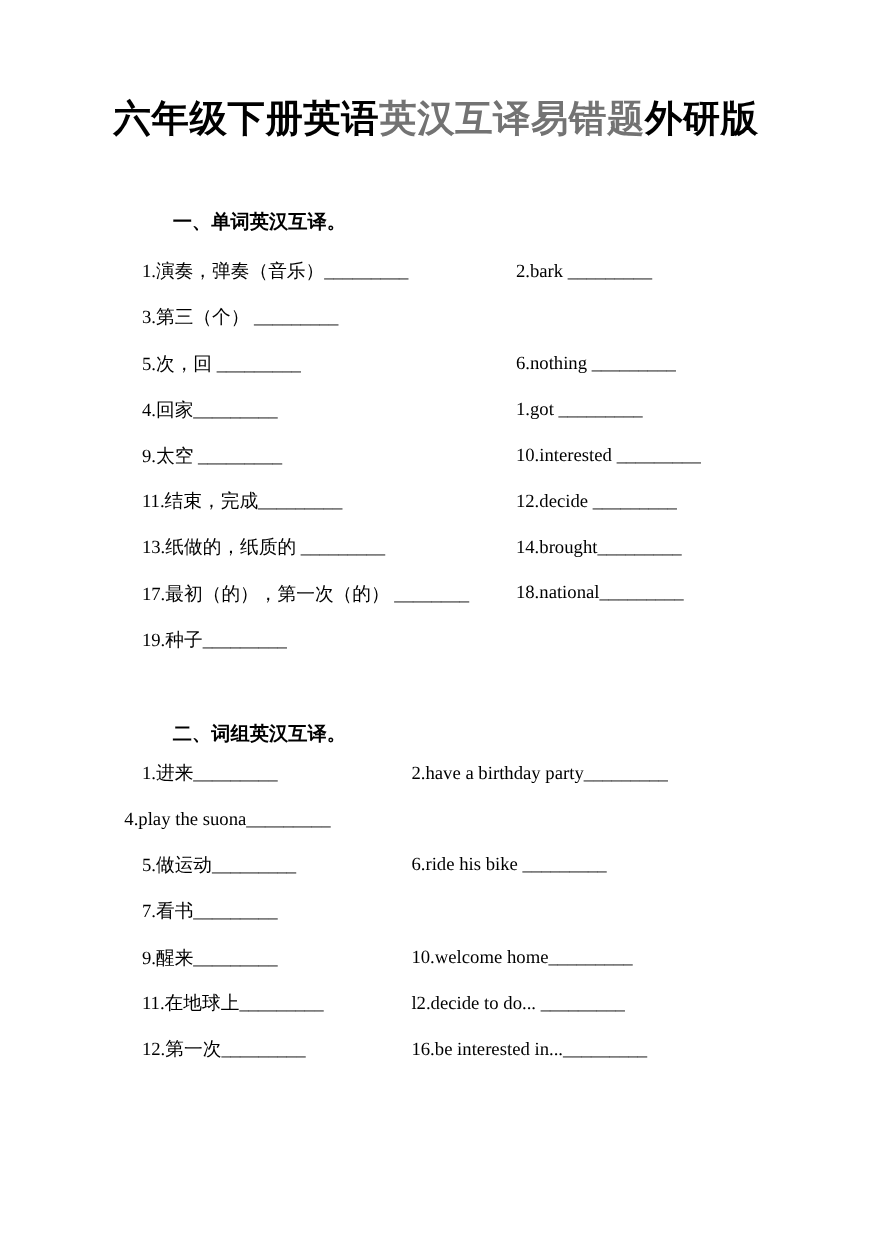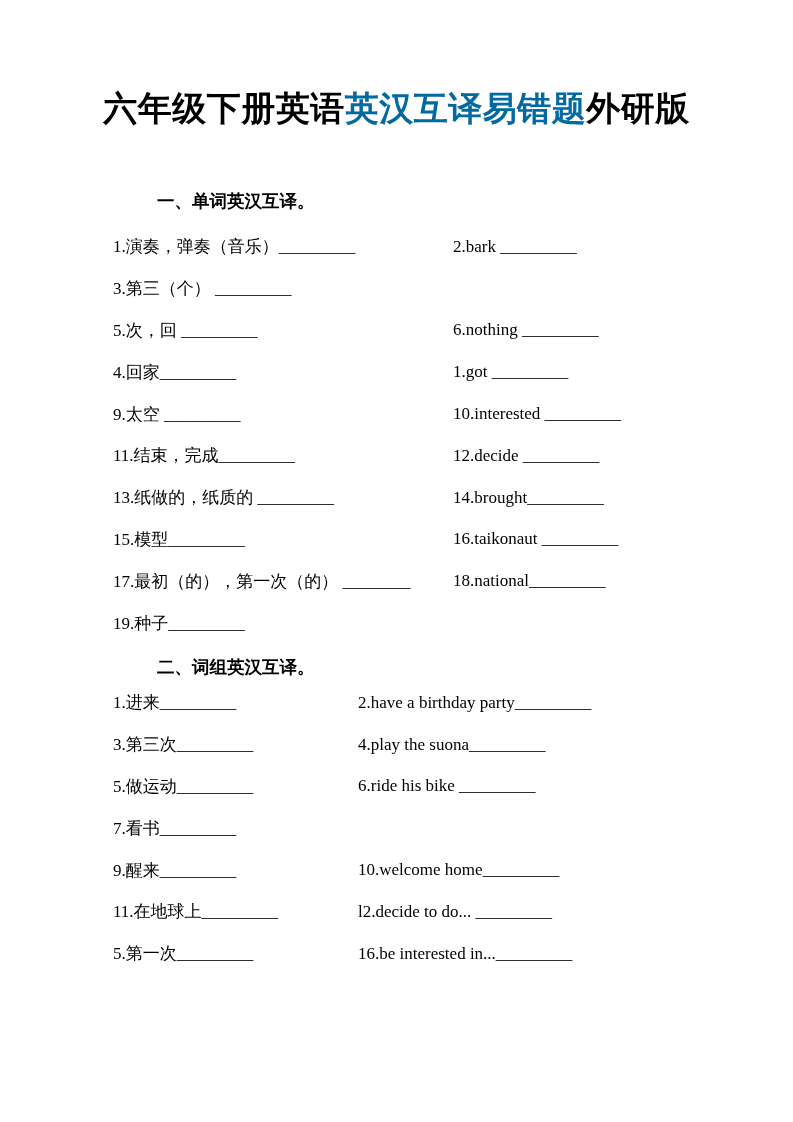--- a/index.html
+++ b/index.html
@@ -22,21 +22,21 @@
     left: 0;
     width: 100%;
     text-align: center;
     font-size: 34px;
     font-weight: 700;
     line-height: 46px;
     letter-spacing: 0.5px;
     white-space: nowrap;
   }
   .doc-title .hl {
-    color: #0369a1;
+    color: #737373;
   }
   .section-heading {
     position: absolute;
     left: 113px;
     font-size: 17.5px;
     font-weight: 700;
     line-height: 22px;
     white-space: nowrap;
     margin-left: 44px;
   }
@@ -52,20 +52,21 @@
   .row {
     display: flex;
     align-items: center;
     height: 41.8px;
     font-size: 17px;
     white-space: nowrap;
   }
   .row .cell-left {
     flex: none;
     overflow: visible;
+    margin-left: 16px;
   }
   #rows-1 .cell-left { width: 340px; }
   #rows-2 .cell-left { width: 245px; }
   .row .cell-right {
     flex: 1;
   }
 </style>
 </head>
 <body>
 
@@ -99,58 +100,53 @@
     </div>
     <div class="row">
       <span class="cell-left">11.结束，完成_________</span>
       <span class="cell-right">12.decide _________</span>
     </div>
     <div class="row">
       <span class="cell-left">13.纸做的，纸质的 _________</span>
       <span class="cell-right">14.brought_________</span>
     </div>
     <div class="row">
-      <span class="cell-left">15.模型_________</span>
-      <span class="cell-right">16.taikonaut _________</span>
-    </div>
-    <div class="row">
       <span class="cell-left">17.最初（的），第一次（的） ________</span>
       <span class="cell-right">18.national_________</span>
     </div>
     <div class="row">
       <span class="cell-left">19.种子_________</span>
       <span class="cell-right"></span>
     </div>
   </div>
 
   <div class="section-heading" id="heading-2">二、词组英汉互译。</div>
 
   <div class="rows" id="rows-2">
     <div class="row">
       <span class="cell-left">1.进来_________</span>
       <span class="cell-right">2.have a birthday party_________</span>
     </div>
     <div class="row">
-      <span class="cell-left">3.第三次_________</span>
       <span class="cell-right">4.play the suona_________</span>
     </div>
     <div class="row">
       <span class="cell-left">5.做运动_________</span>
       <span class="cell-right">6.ride his bike _________</span>
     </div>
     <div class="row">
       <span class="cell-left">7.看书_________</span>
     </div>
     <div class="row">
       <span class="cell-left">9.醒来_________</span>
       <span class="cell-right">10.welcome home_________</span>
     </div>
     <div class="row">
       <span class="cell-left">11.在地球上_________</span>
       <span class="cell-right">l2.decide to do... _________</span>
     </div>
     <div class="row">
-      <span class="cell-left">5.第一次_________</span>
+      <span class="cell-left">12.第一次_________</span>
       <span class="cell-right">16.be interested in..._________</span>
     </div>
   </div>
 
 </div>
 
 </body></html>

